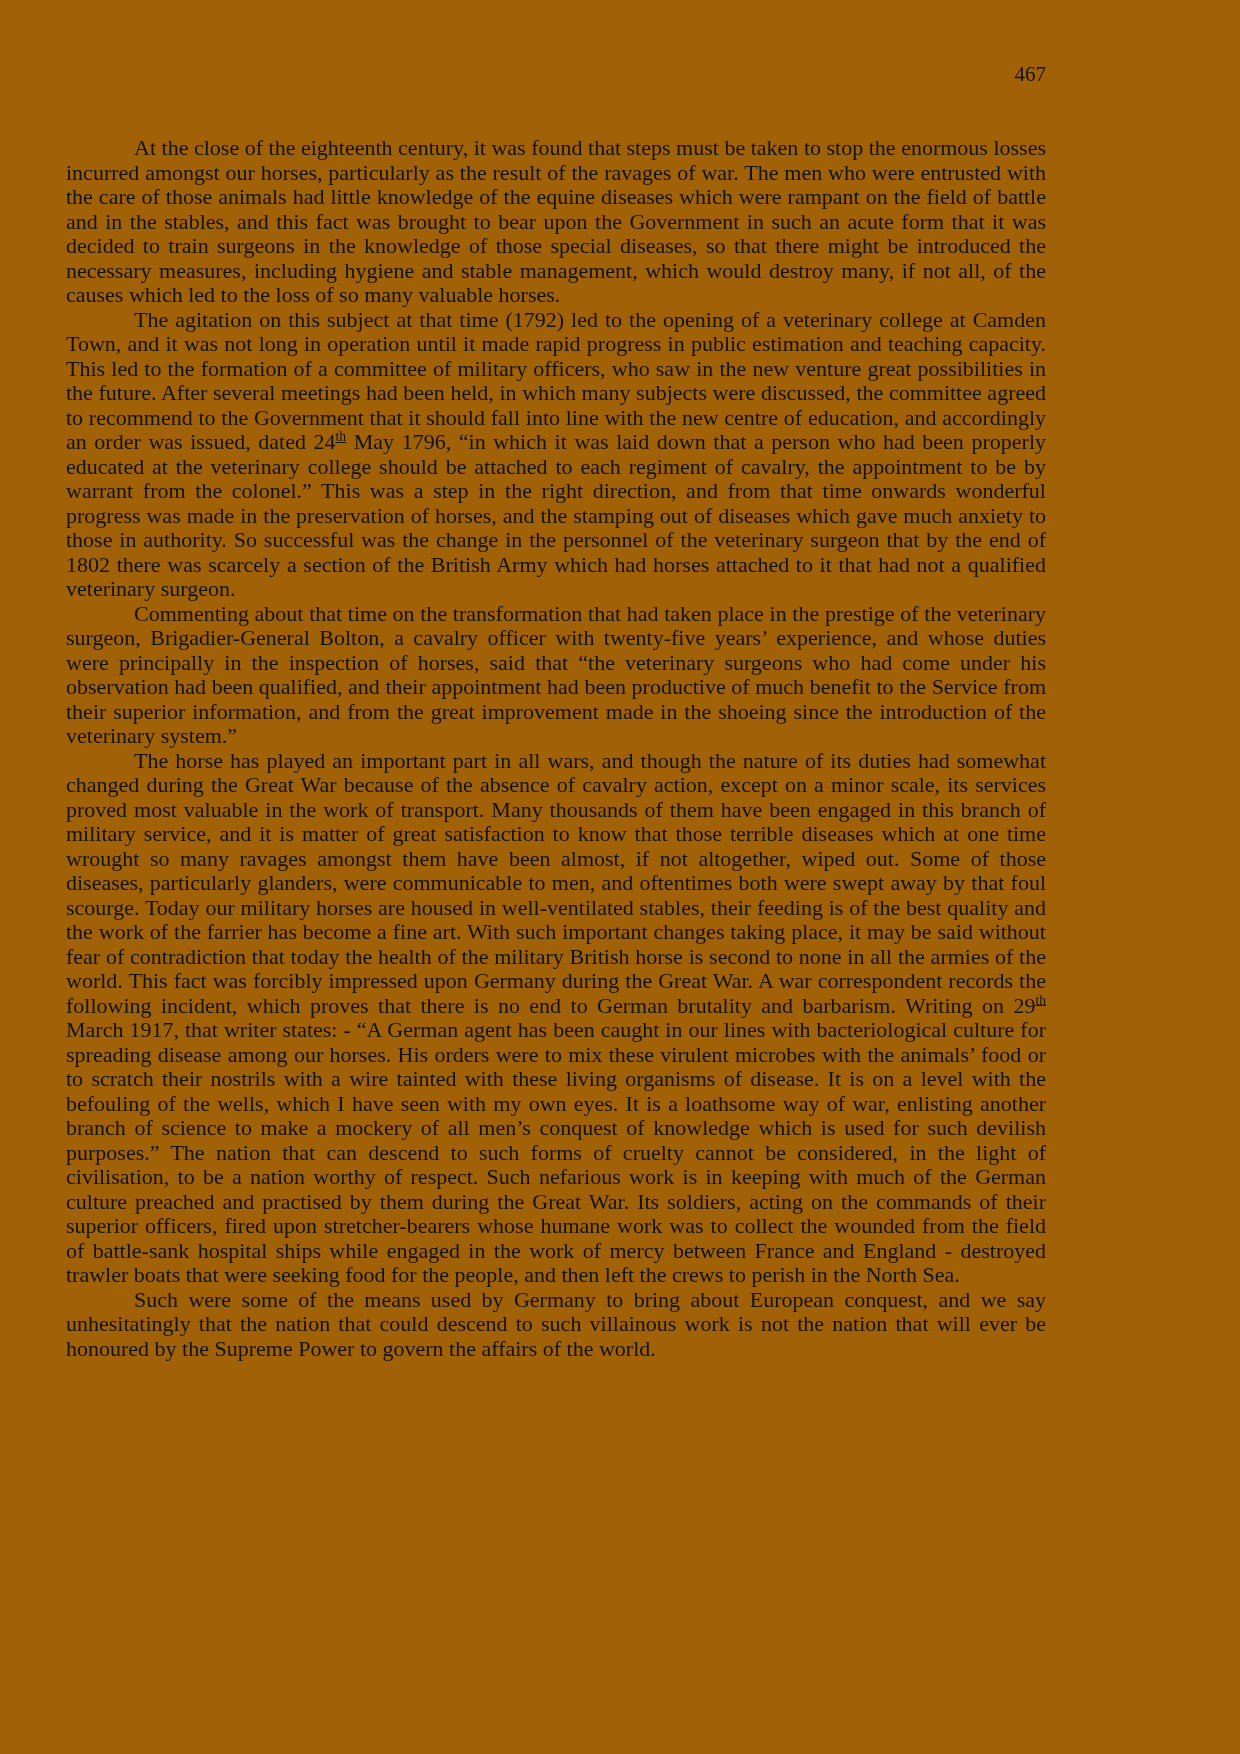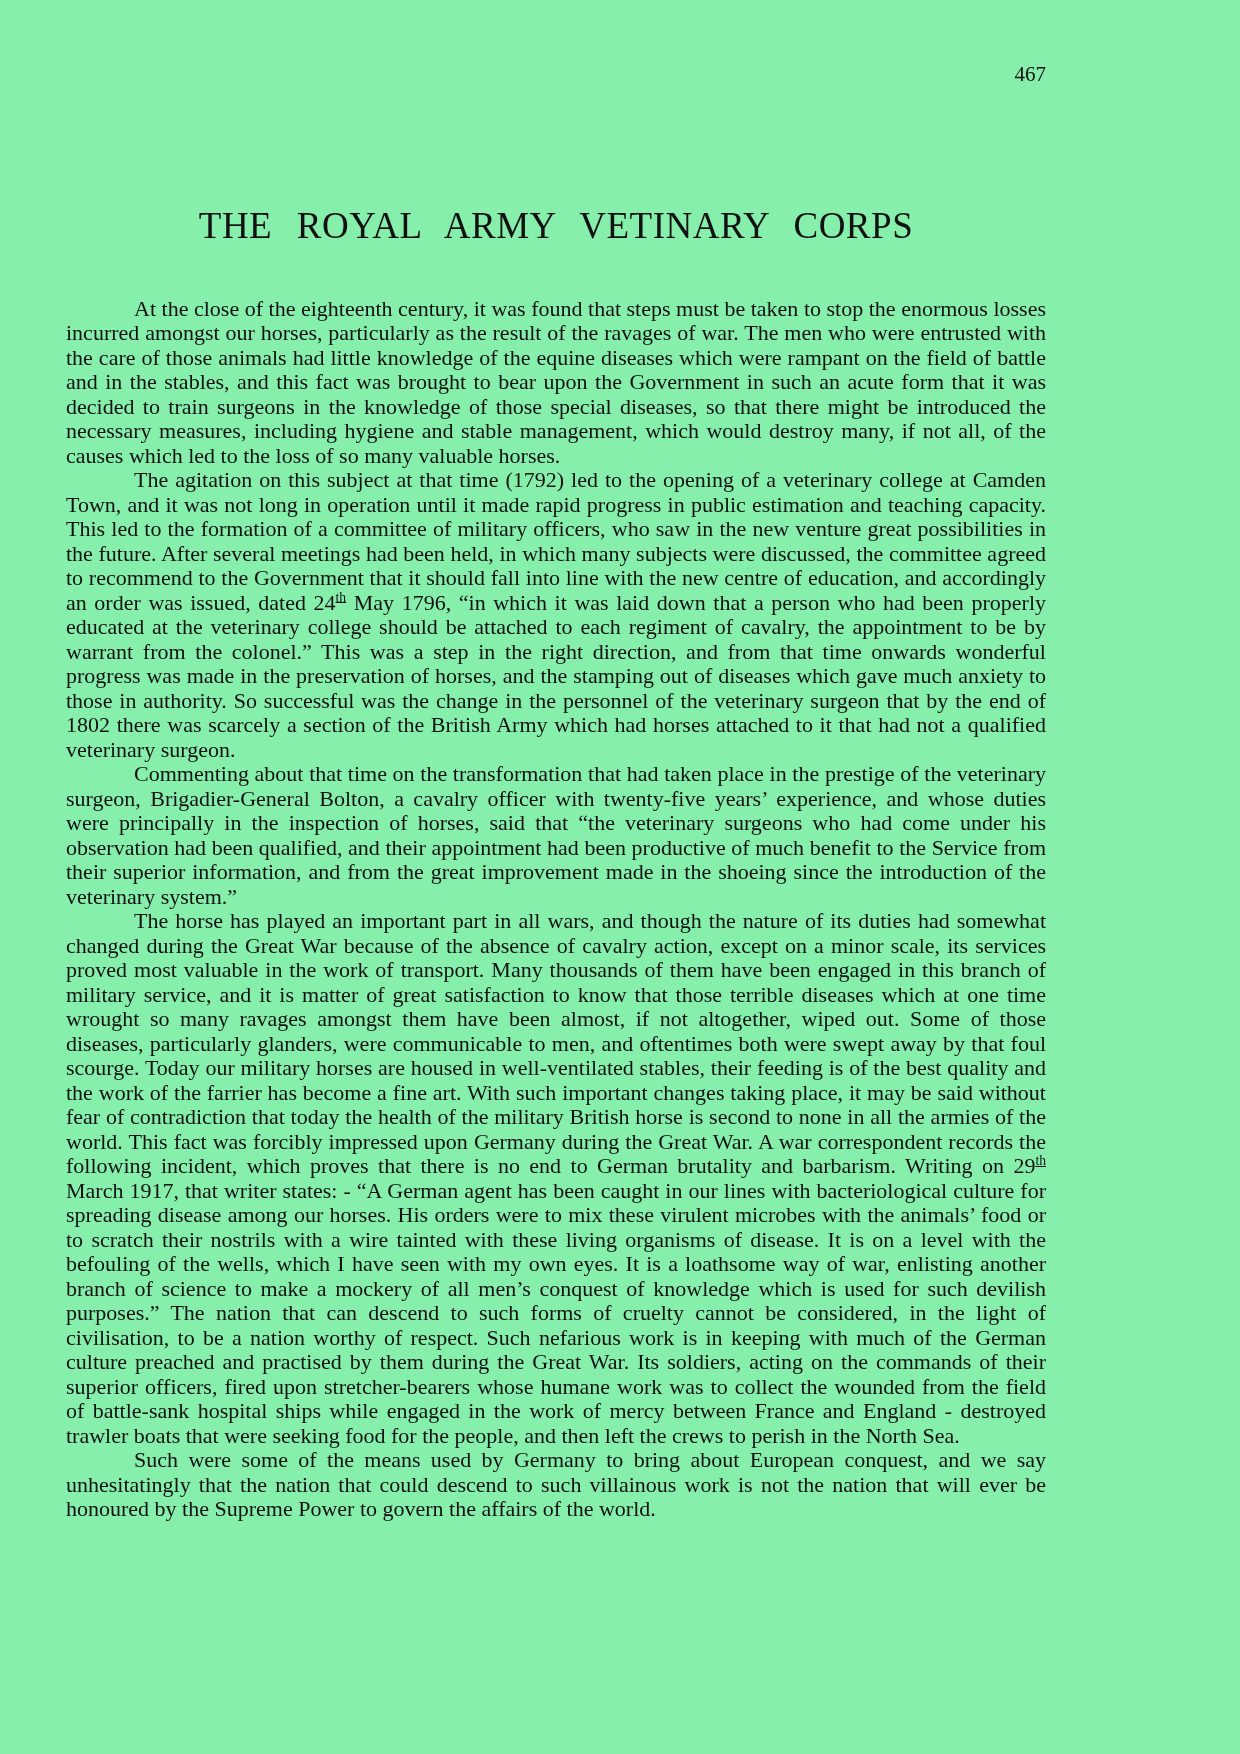--- a/index.html
+++ b/index.html
@@ -1,21 +1,21 @@
 <!DOCTYPE html>
 <html><head>
 <meta charset="utf-8">
 <style>
   html, body { margin: 0; padding: 0; background: #e8e8e8; }
   .page {
     position: relative;
     width: 1240px;
     height: 1754px;
     margin: 0 auto;
-    background: #86efac;
+    background: #a16207;
     box-sizing: border-box;
     padding: 62px 194px 0 66px;
     font-family: "Liberation Serif", "DejaVu Serif", serif;
     color: #121212;
     overflow: hidden;
   }
   .page-number {
     text-align: right;
     font-size: 21px;
     line-height: 24px;
@@ -45,21 +45,20 @@
     line-height: 0;
     vertical-align: super;
     text-decoration: underline;
   }
 </style>
 </head>
 <body>
 
 <div class="page">
   <div class="page-number">467</div>
-  <h1 class="doc-title">THE  ROYAL  ARMY  VETINARY  CORPS</h1>
   <div class="doc-body">
       <p class="para"><span>At the close of the eighteenth century, it was found that steps must be taken to stop the enormous losses incurred amongst our horses, particularly as the result of the ravages of war.  The men who were entrusted with the care of those animals had little knowledge of the equine diseases which were rampant on the field of battle and in the stables, and this fact was brought to bear upon the Government in such an acute form that it was decided to train surgeons in the knowledge of those special diseases, so that there might be introduced the necessary measures, including hygiene and stable management, which would destroy many, if not all, of the causes which led to the loss of so many valuable horses.</span></p>
       <p class="para"><span>The agitation on this subject at that time (1792) led to the opening of a veterinary college at Camden Town, and it was not long in operation until it made rapid progress in public estimation and teaching capacity.  This led to the formation of a committee of military officers, who saw in the new venture great possibilities in the future.  After several meetings had been held, in which many subjects were discussed, the committee agreed to recommend to the Government that it should fall into line with the new centre of education, and accordingly an order was issued, dated 24</span><sup>th</sup><span> May 1796, “in which it was laid down that a person who had been properly educated at the veterinary college should be attached to each regiment of cavalry, the appointment to be by warrant from the colonel.”  This was a step in the right direction, and from that time onwards wonderful progress was made in the preservation of horses, and the stamping out of diseases which gave much anxiety to those in authority.  So successful was the change in the personnel of the veterinary surgeon that by the end of 1802 there was scarcely a section of the British Army which had horses attached to it that had not a qualified veterinary surgeon.</span></p>
       <p class="para"><span>Commenting about that time on the transformation that had taken place in the prestige of the veterinary surgeon, Brigadier-General Bolton, a cavalry officer with twenty-five years’ experience, and whose duties were principally in the inspection of horses, said that “the veterinary surgeons who had come under his observation had been qualified, and their appointment had been productive of much benefit to the Service from their superior information, and from the great improvement made in the shoeing since the introduction of the veterinary system.”</span></p>
       <p class="para"><span>The horse has played an important part in all wars, and though the nature of its duties had somewhat changed during the Great War because of the absence of cavalry action, except on a minor scale, its services proved most valuable in the work of transport.  Many thousands of them have been engaged in this branch of military service, and it is matter of great satisfaction to know that those terrible diseases which at one time wrought so many ravages amongst them have been almost, if not altogether, wiped out.  Some of those diseases, particularly glanders, were communicable to men, and oftentimes both were swept away by that foul scourge.  Today our military horses are housed in well-ventilated stables, their feeding is of the best quality and the work of the farrier has become a fine art.  With such important changes taking place, it may be said without fear of contradiction that today the health of the military British horse is second to none in all the armies of the world.  This fact was forcibly impressed upon Germany during the Great War.  A war correspondent records the following incident, which proves that there is no end to German brutality and barbarism.  Writing on 29</span><sup>th</sup><span> March 1917, that writer states: - “A German agent has been caught in our lines with bacteriological culture for spreading disease among our horses.  His orders were to mix these virulent microbes with the animals’ food or to scratch their nostrils with a wire tainted with these living organisms of disease.  It is on a level with the befouling of the wells, which I have seen with my own eyes.  It is a loathsome way of war, enlisting another branch of science to make a mockery of all men’s conquest of knowledge which is used for such devilish purposes.”  The nation that can descend to such forms of cruelty cannot be considered, in the light of civilisation, to be a nation worthy of respect.  Such nefarious work is in keeping with much of the German culture preached and practised by them during the Great War.  Its soldiers, acting on the commands of their superior officers, fired upon stretcher-bearers whose humane work was to collect the wounded from the field of battle-sank hospital ships while engaged in the work of mercy between France and England - destroyed trawler boats that were seeking food for the people, and then left the crews to perish in the North Sea.</span></p>
       <p class="para"><span>Such were some of the means used by Germany to bring about European conquest, and we say unhesitatingly that the nation that could descend to such villainous work is not the nation that will ever be honoured by the Supreme Power to govern the affairs of the world.</span></p>
     </div>
 </div>
 
 </body></html>

